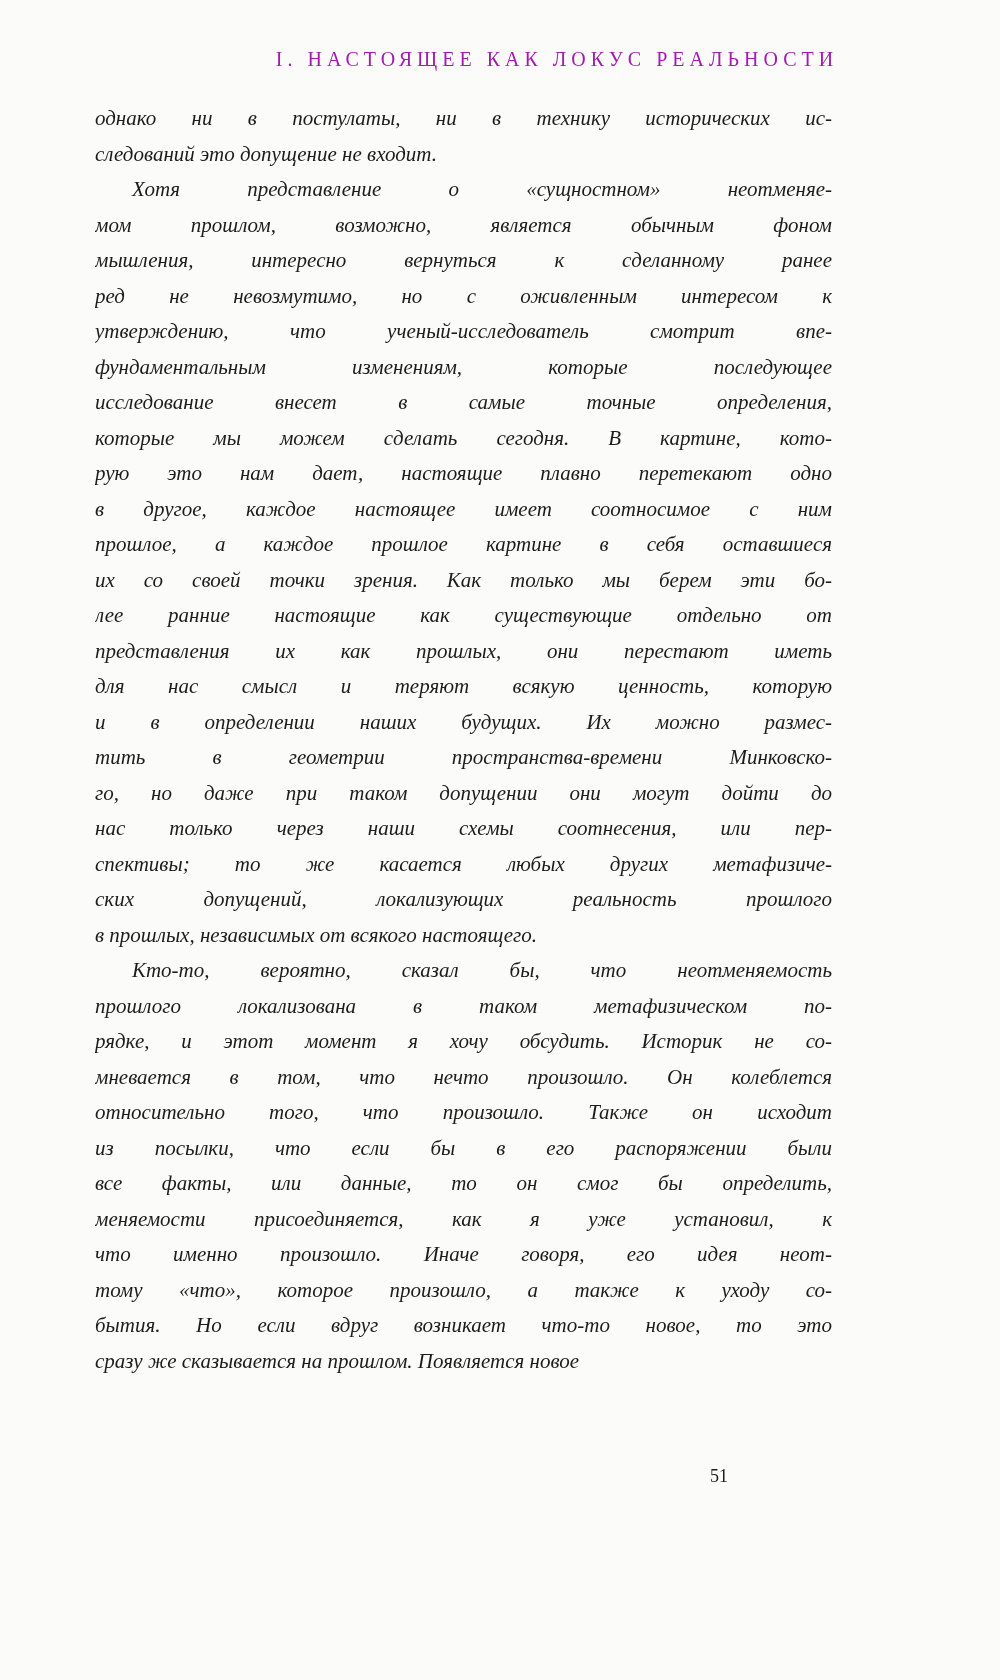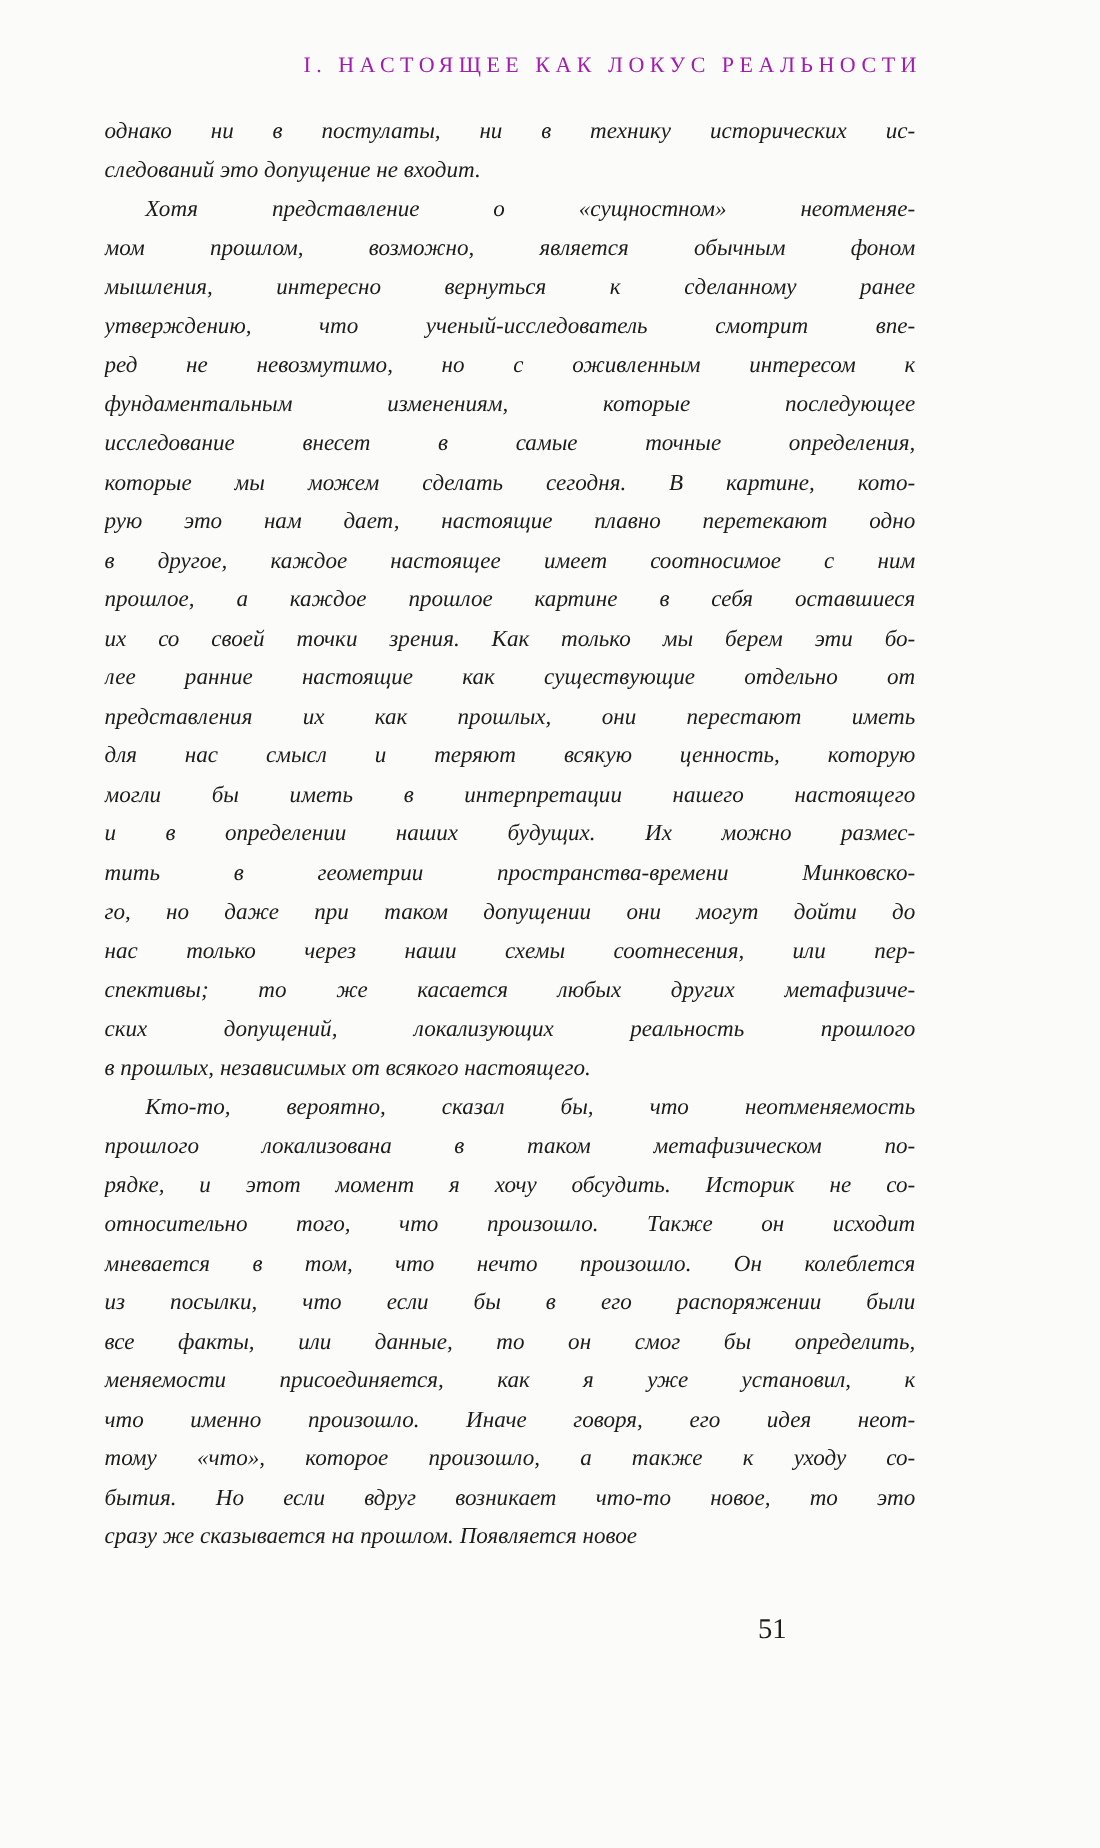--- a/index.html
+++ b/index.html
@@ -49,62 +49,61 @@
   }
   .line.last {
     text-align-last: left;
   }
   .line.indent {
     text-indent: 37px;
   }
   .page-number {
     position: absolute;
     top: 1466px;
-    left: 689px;
-    font-size: 26px;
+    left: 710px;
+    font-size: 18px;
     color: #1c1c1c;
   }
 </style>
 </head>
 <body>
 
 <div class="page">
   <div class="running-header">I. Настоящее как локус реальности</div>
 
   <div class="text-block">
       <div class="line">однако ни в постулаты, ни в технику исторических ис-</div>
       <div class="line last">следований это допущение не входит.</div>
       <div class="line indent">Хотя представление о «сущностном» неотменяе-</div>
       <div class="line">мом прошлом, возможно, является обычным фоном</div>
       <div class="line">мышления, интересно вернуться к сделанному ранее</div>
+      <div class="line">ред не невозмутимо, но с оживленным интересом к</div>
       <div class="line">утверждению, что ученый-исследователь смотрит впе-</div>
-      <div class="line">ред не невозмутимо, но с оживленным интересом к</div>
       <div class="line">фундаментальным изменениям, которые последующее</div>
       <div class="line">исследование внесет в самые точные определения,</div>
       <div class="line">которые мы можем сделать сегодня. В картине, кото-</div>
       <div class="line">рую это нам дает, настоящие плавно перетекают одно</div>
       <div class="line">в другое, каждое настоящее имеет соотносимое с ним</div>
       <div class="line">прошлое, а каждое прошлое картине в себя оставшиеся</div>
       <div class="line">их со своей точки зрения. Как только мы берем эти бо-</div>
       <div class="line">лее ранние настоящие как существующие отдельно от</div>
       <div class="line">представления их как прошлых, они перестают иметь</div>
       <div class="line">для нас смысл и теряют всякую ценность, которую</div>
-      <div class="line">могли бы иметь в интерпретации нашего настоящего</div>
       <div class="line">и в определении наших будущих. Их можно размес-</div>
       <div class="line">тить в геометрии пространства-времени Минковско-</div>
       <div class="line">го, но даже при таком допущении они могут дойти до</div>
       <div class="line">нас только через наши схемы соотнесения, или пер-</div>
       <div class="line">спективы; то же касается любых других метафизиче-</div>
       <div class="line">ских допущений, локализующих реальность прошлого</div>
       <div class="line last">в прошлых, независимых от всякого настоящего.</div>
       <div class="line indent">Кто-то, вероятно, сказал бы, что неотменяемость</div>
       <div class="line">прошлого локализована в таком метафизическом по-</div>
       <div class="line">рядке, и этот момент я хочу обсудить. Историк не со-</div>
+      <div class="line">мневается в том, что нечто произошло. Он колеблется</div>
       <div class="line">относительно того, что произошло. Также он исходит</div>
-      <div class="line">мневается в том, что нечто произошло. Он колеблется</div>
       <div class="line">из посылки, что если бы в его распоряжении были</div>
       <div class="line">все факты, или данные, то он смог бы определить,</div>
       <div class="line">меняемости присоединяется, как я уже установил, к</div>
       <div class="line">что именно произошло. Иначе говоря, его идея неот-</div>
       <div class="line">тому «что», которое произошло, а также к уходу со-</div>
       <div class="line">бытия. Но если вдруг возникает что-то новое, то это</div>
       <div class="line last">сразу же сказывается на прошлом. Появляется новое</div>
     </div>
 
   <div class="page-number">51</div>

